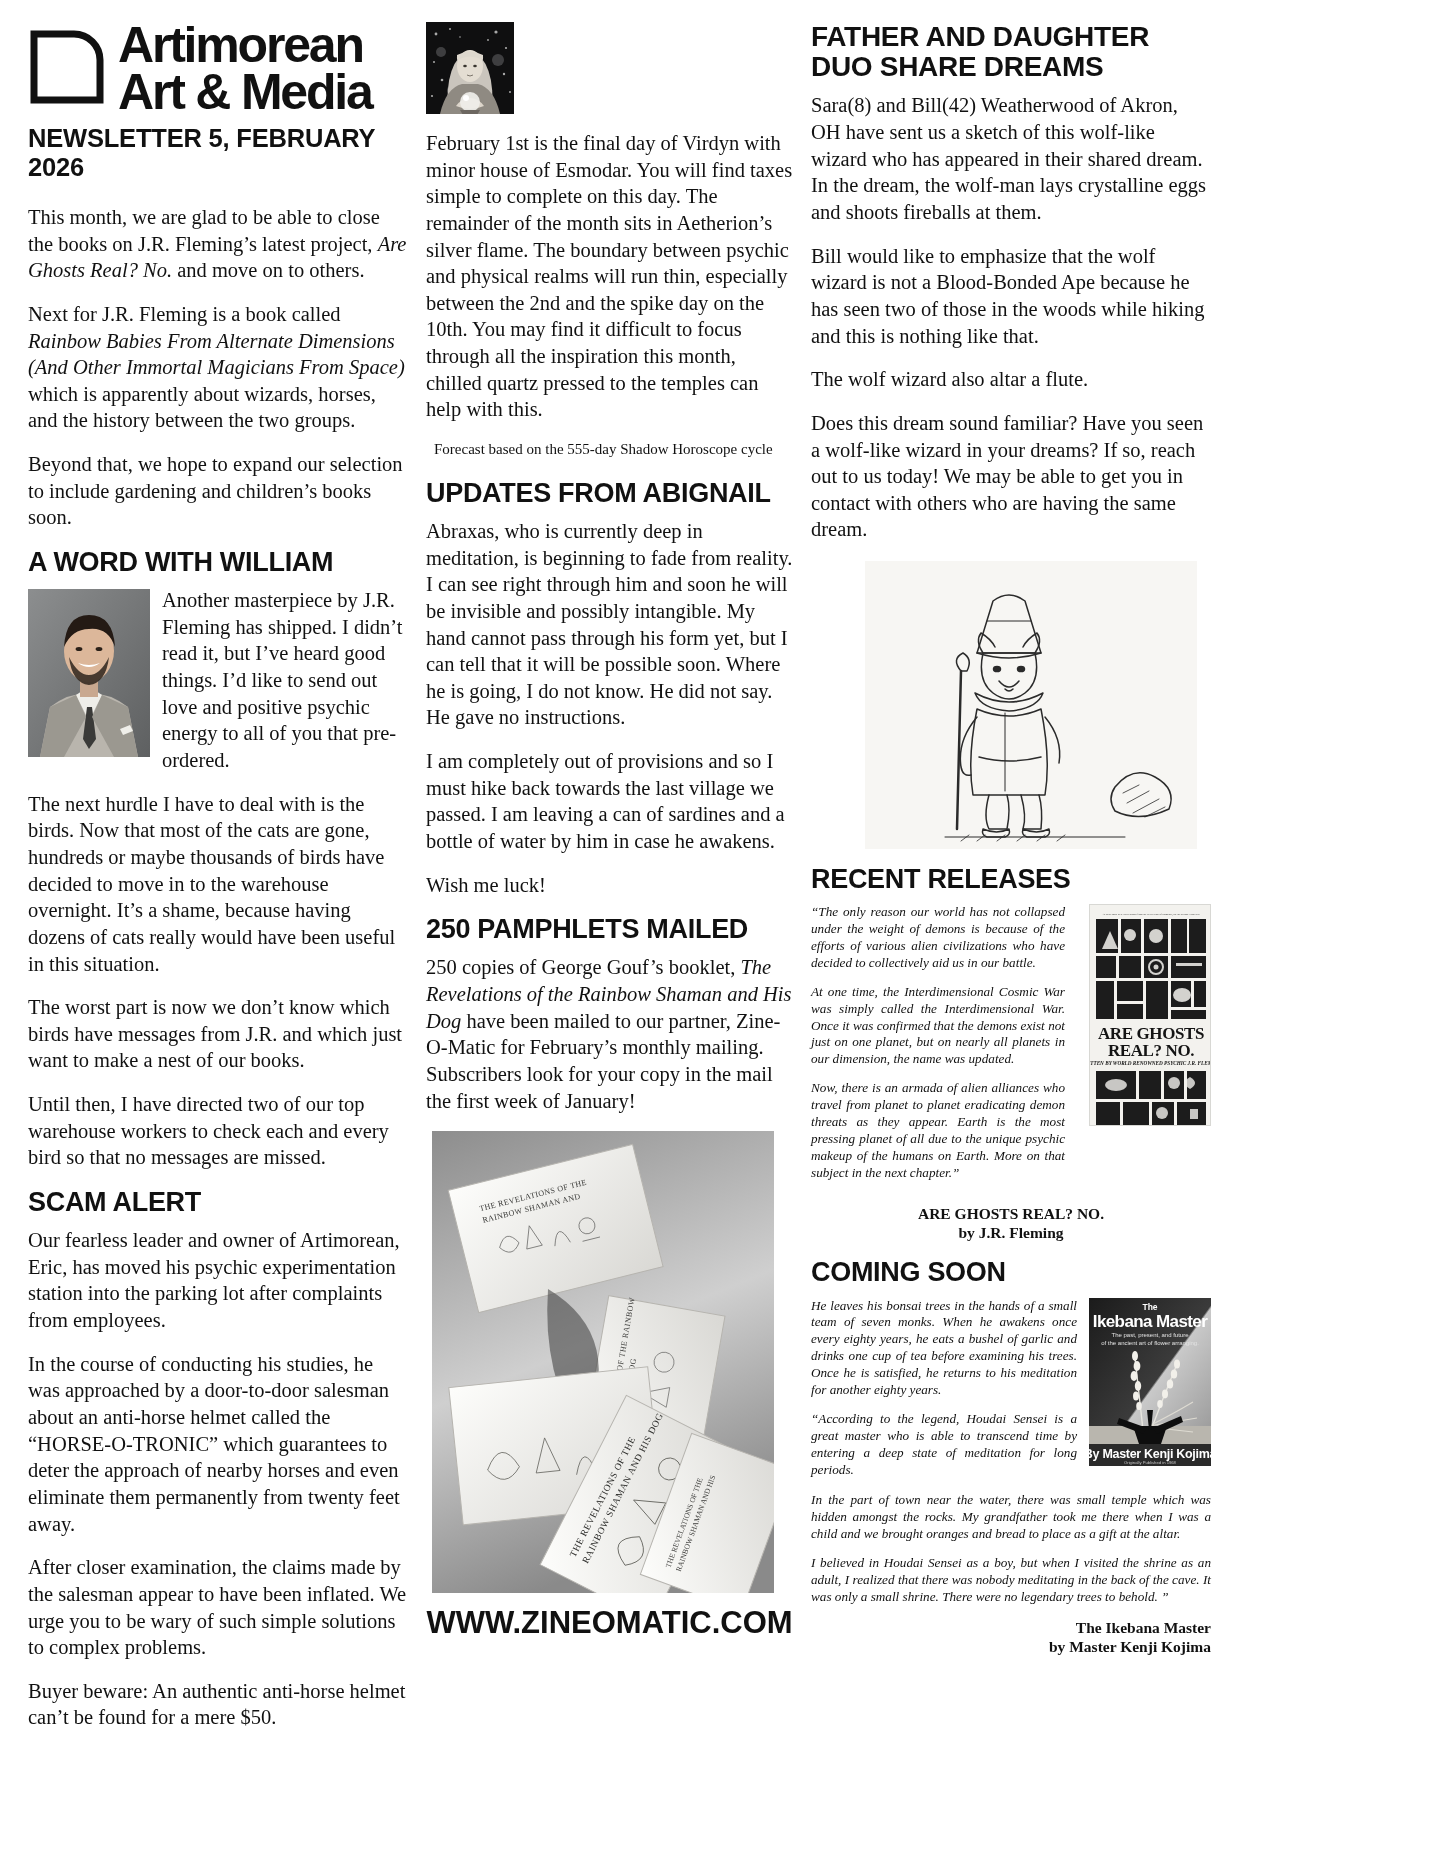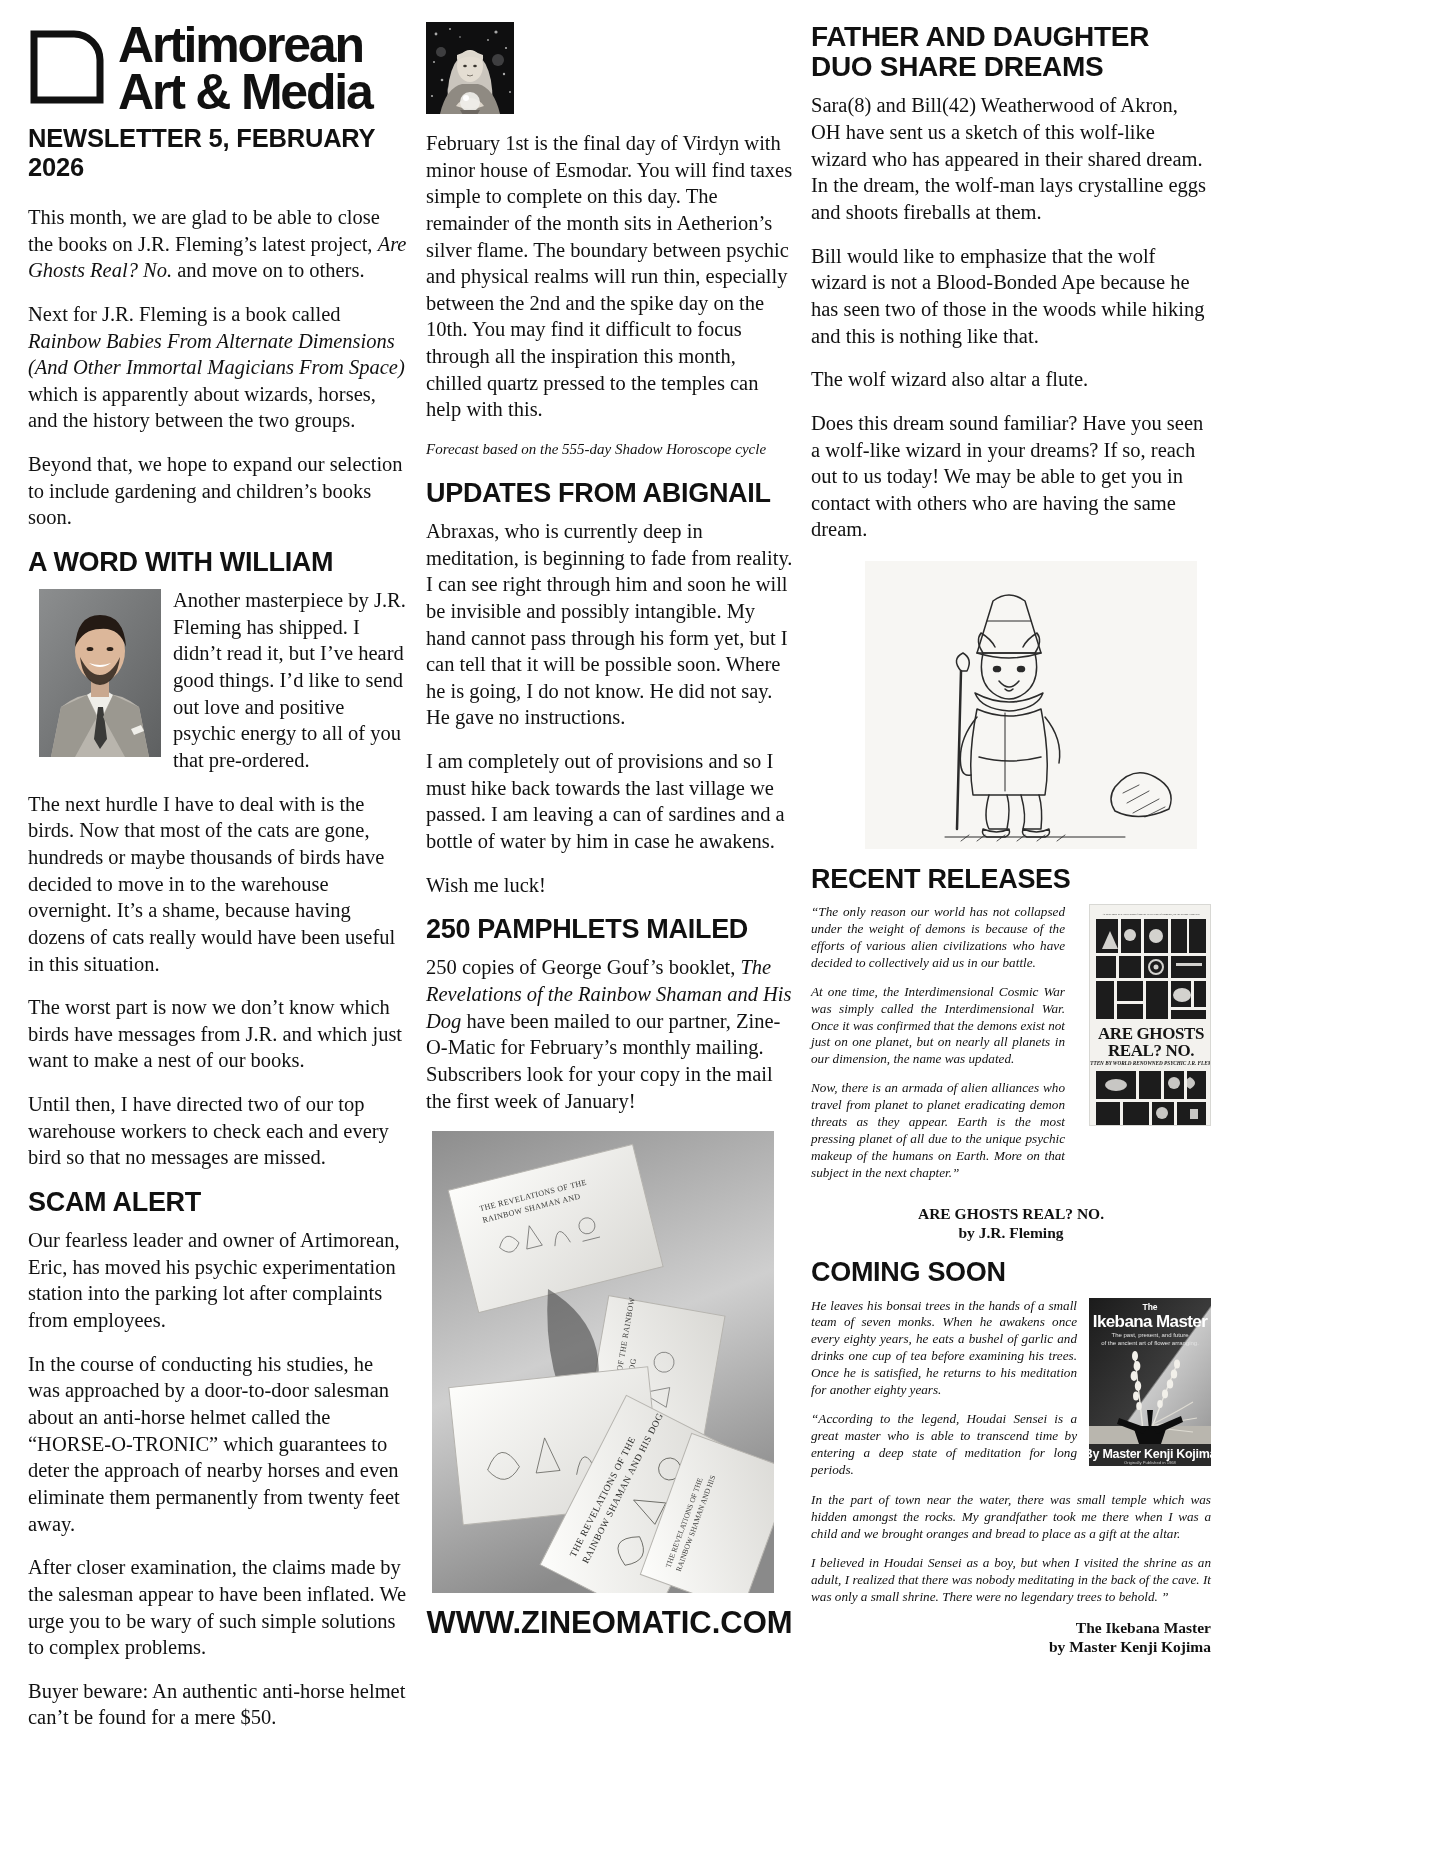--- a/index.html
+++ b/index.html
@@ -44,24 +44,23 @@
   .masthead-sub {
     font-family:"Liberation Sans", sans-serif;
     font-weight:bold;
     font-size:25.5px;
     letter-spacing:-0.2px;
     margin:8px 0 22px 0;
   }
 
   .caption-italic {
     font-family:"Liberation Serif", serif;
-    font-style:italic;
     font-size:15px;
     line-height:1.25;
-    margin:6px 0 20px 0;
+    margin:6px 0 20px 8px;
   }
 
   .small-italic {
     font-family:"Liberation Serif", serif;
     font-style:italic;
     font-size:13.2px;
     line-height:1.28;
     margin:0 0 12px 0;
     text-align:justify;
   }
@@ -105,21 +104,21 @@
     font-family:"Liberation Sans", sans-serif;
     font-weight:bold;
     font-size:21.5px;
     line-height:1.17;
     letter-spacing:-0.2px;
     text-transform:uppercase;
     padding-top:2px;
   }
 
   
-  .will-wrap { overflow:hidden;margin-left:11px; }
+  .will-wrap { overflow:hidden; }
   .will-photo {
     width:122px; height:168px; float:left; margin:2px 12px 4px 0;
     background:#6d6f70; position:relative; overflow:hidden;
   }
   .wolf-fig {
     width:332px; height:288px; margin:18px 0 0 54px;
     background:#f6f5f2; position:relative; overflow:hidden;
     box-shadow:0 0 0 1px #efefee inset;
   }
   .pamph-fig {

